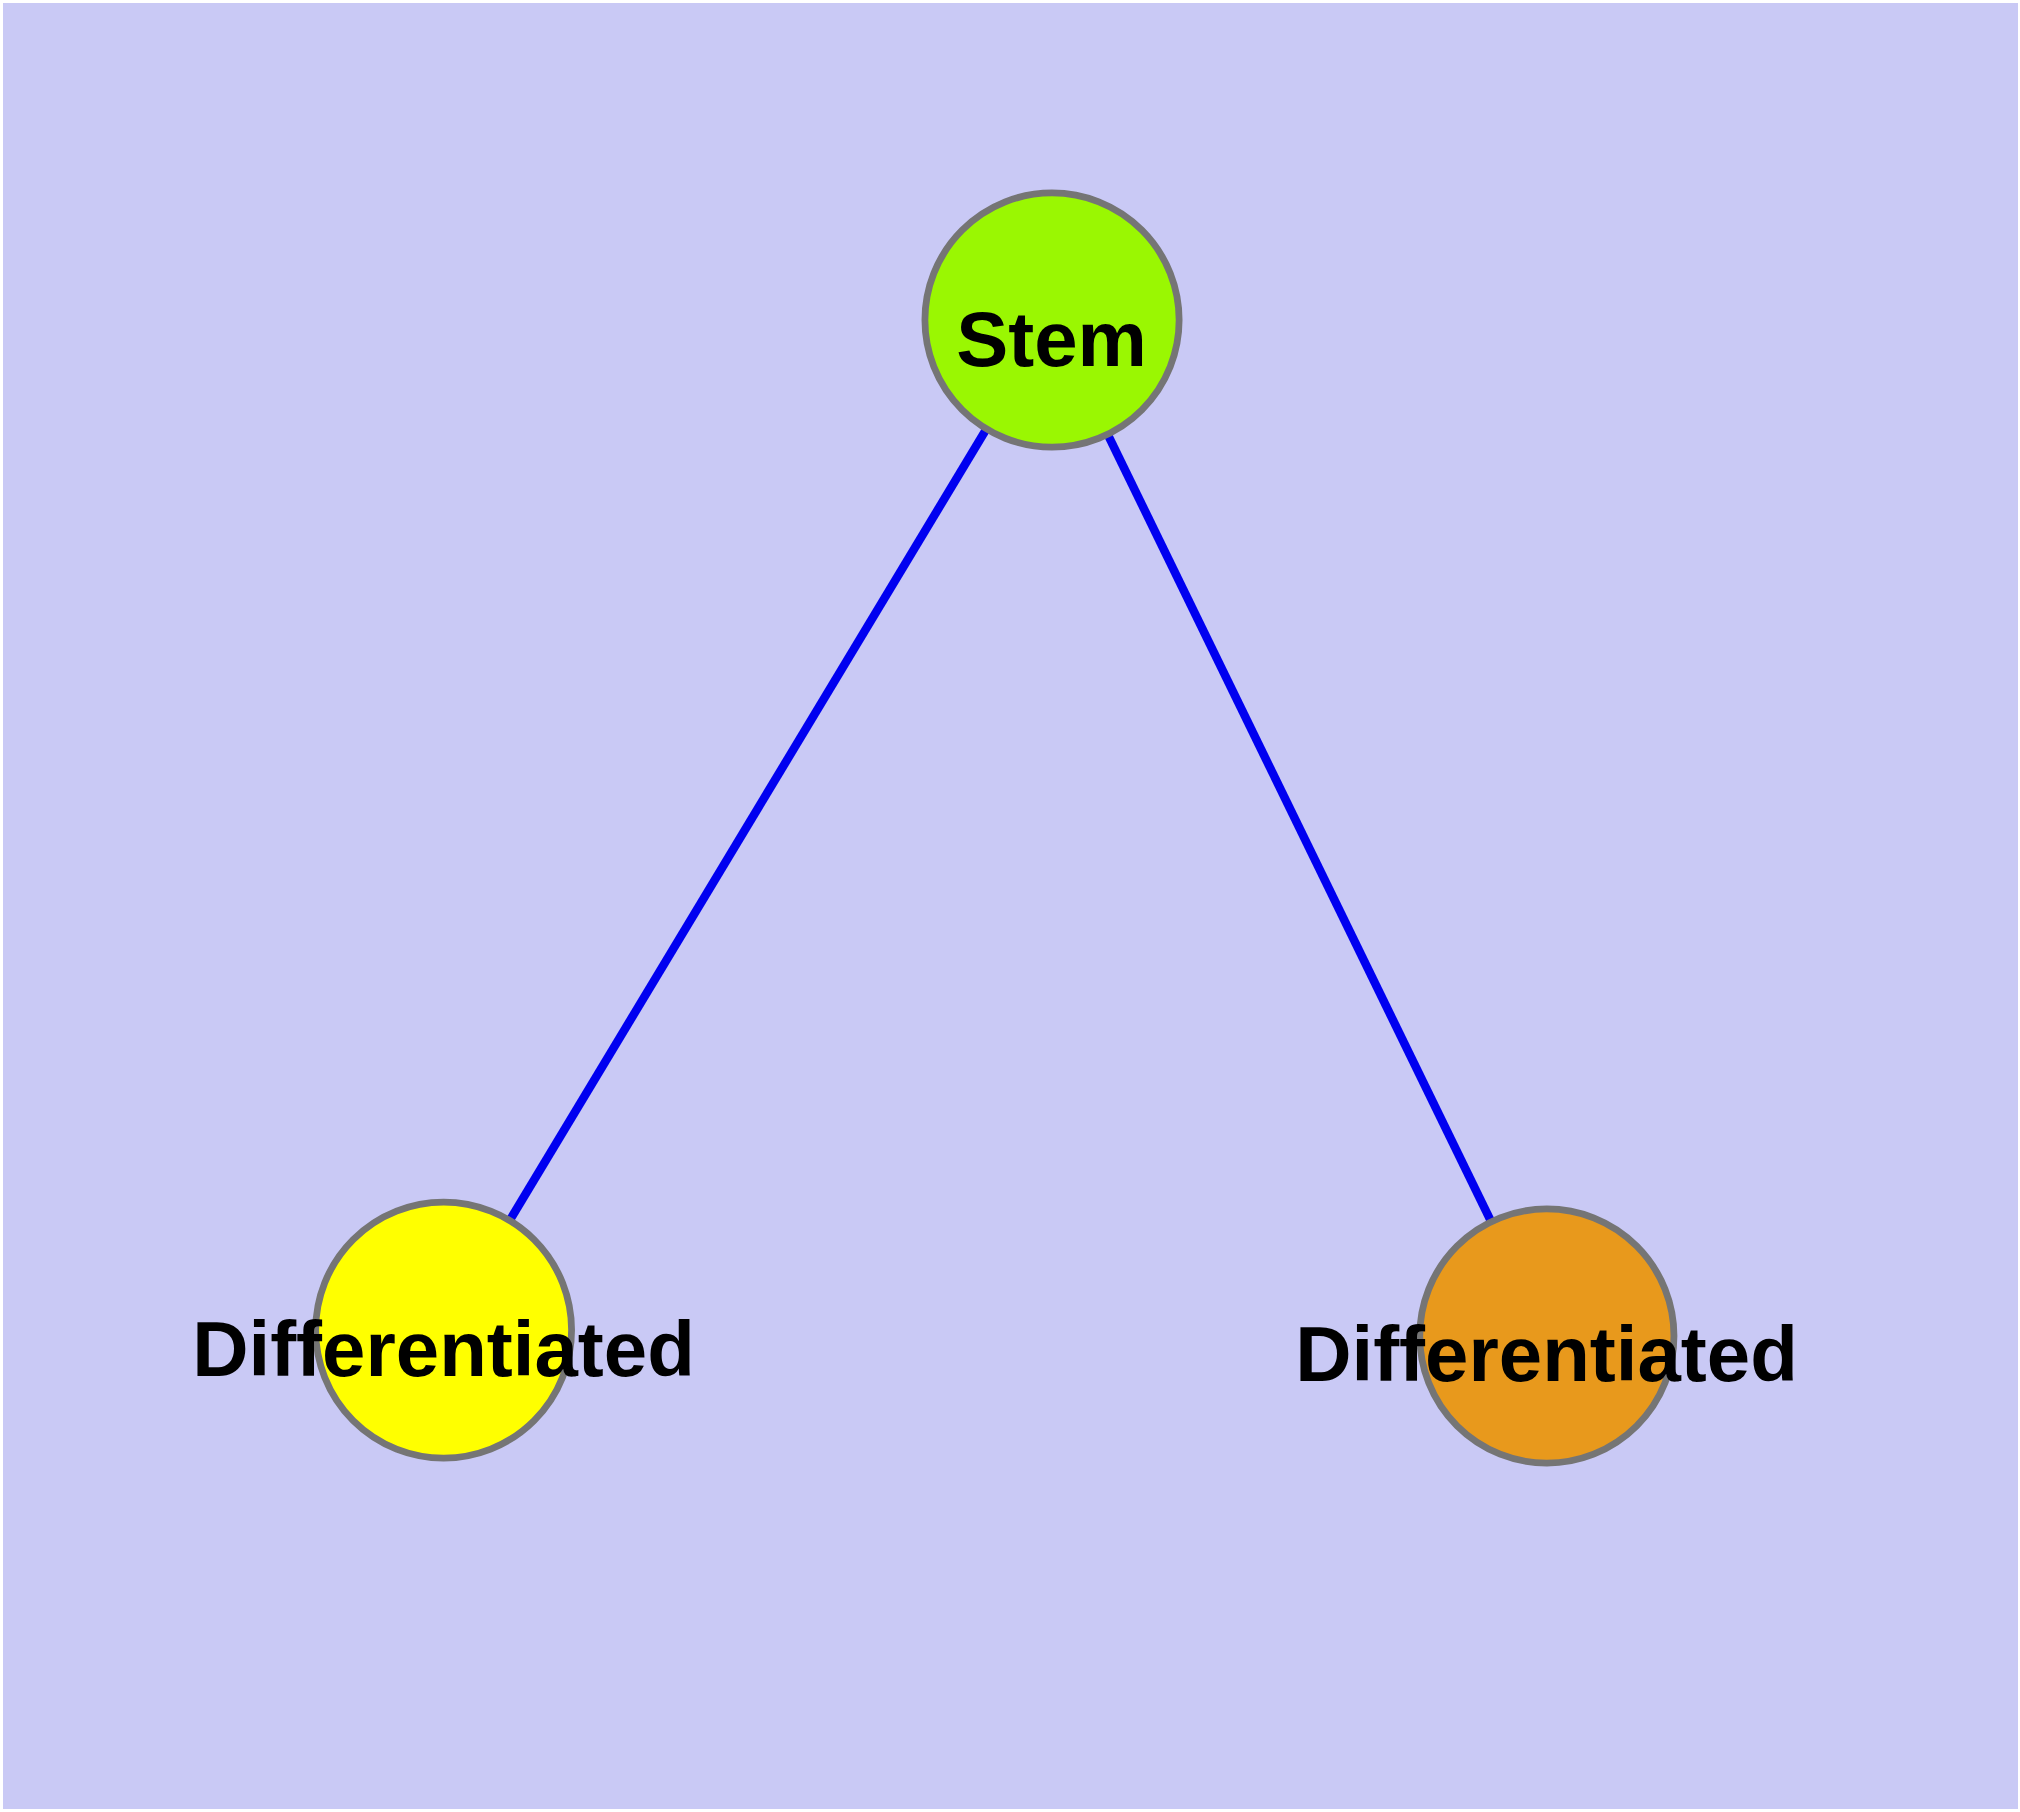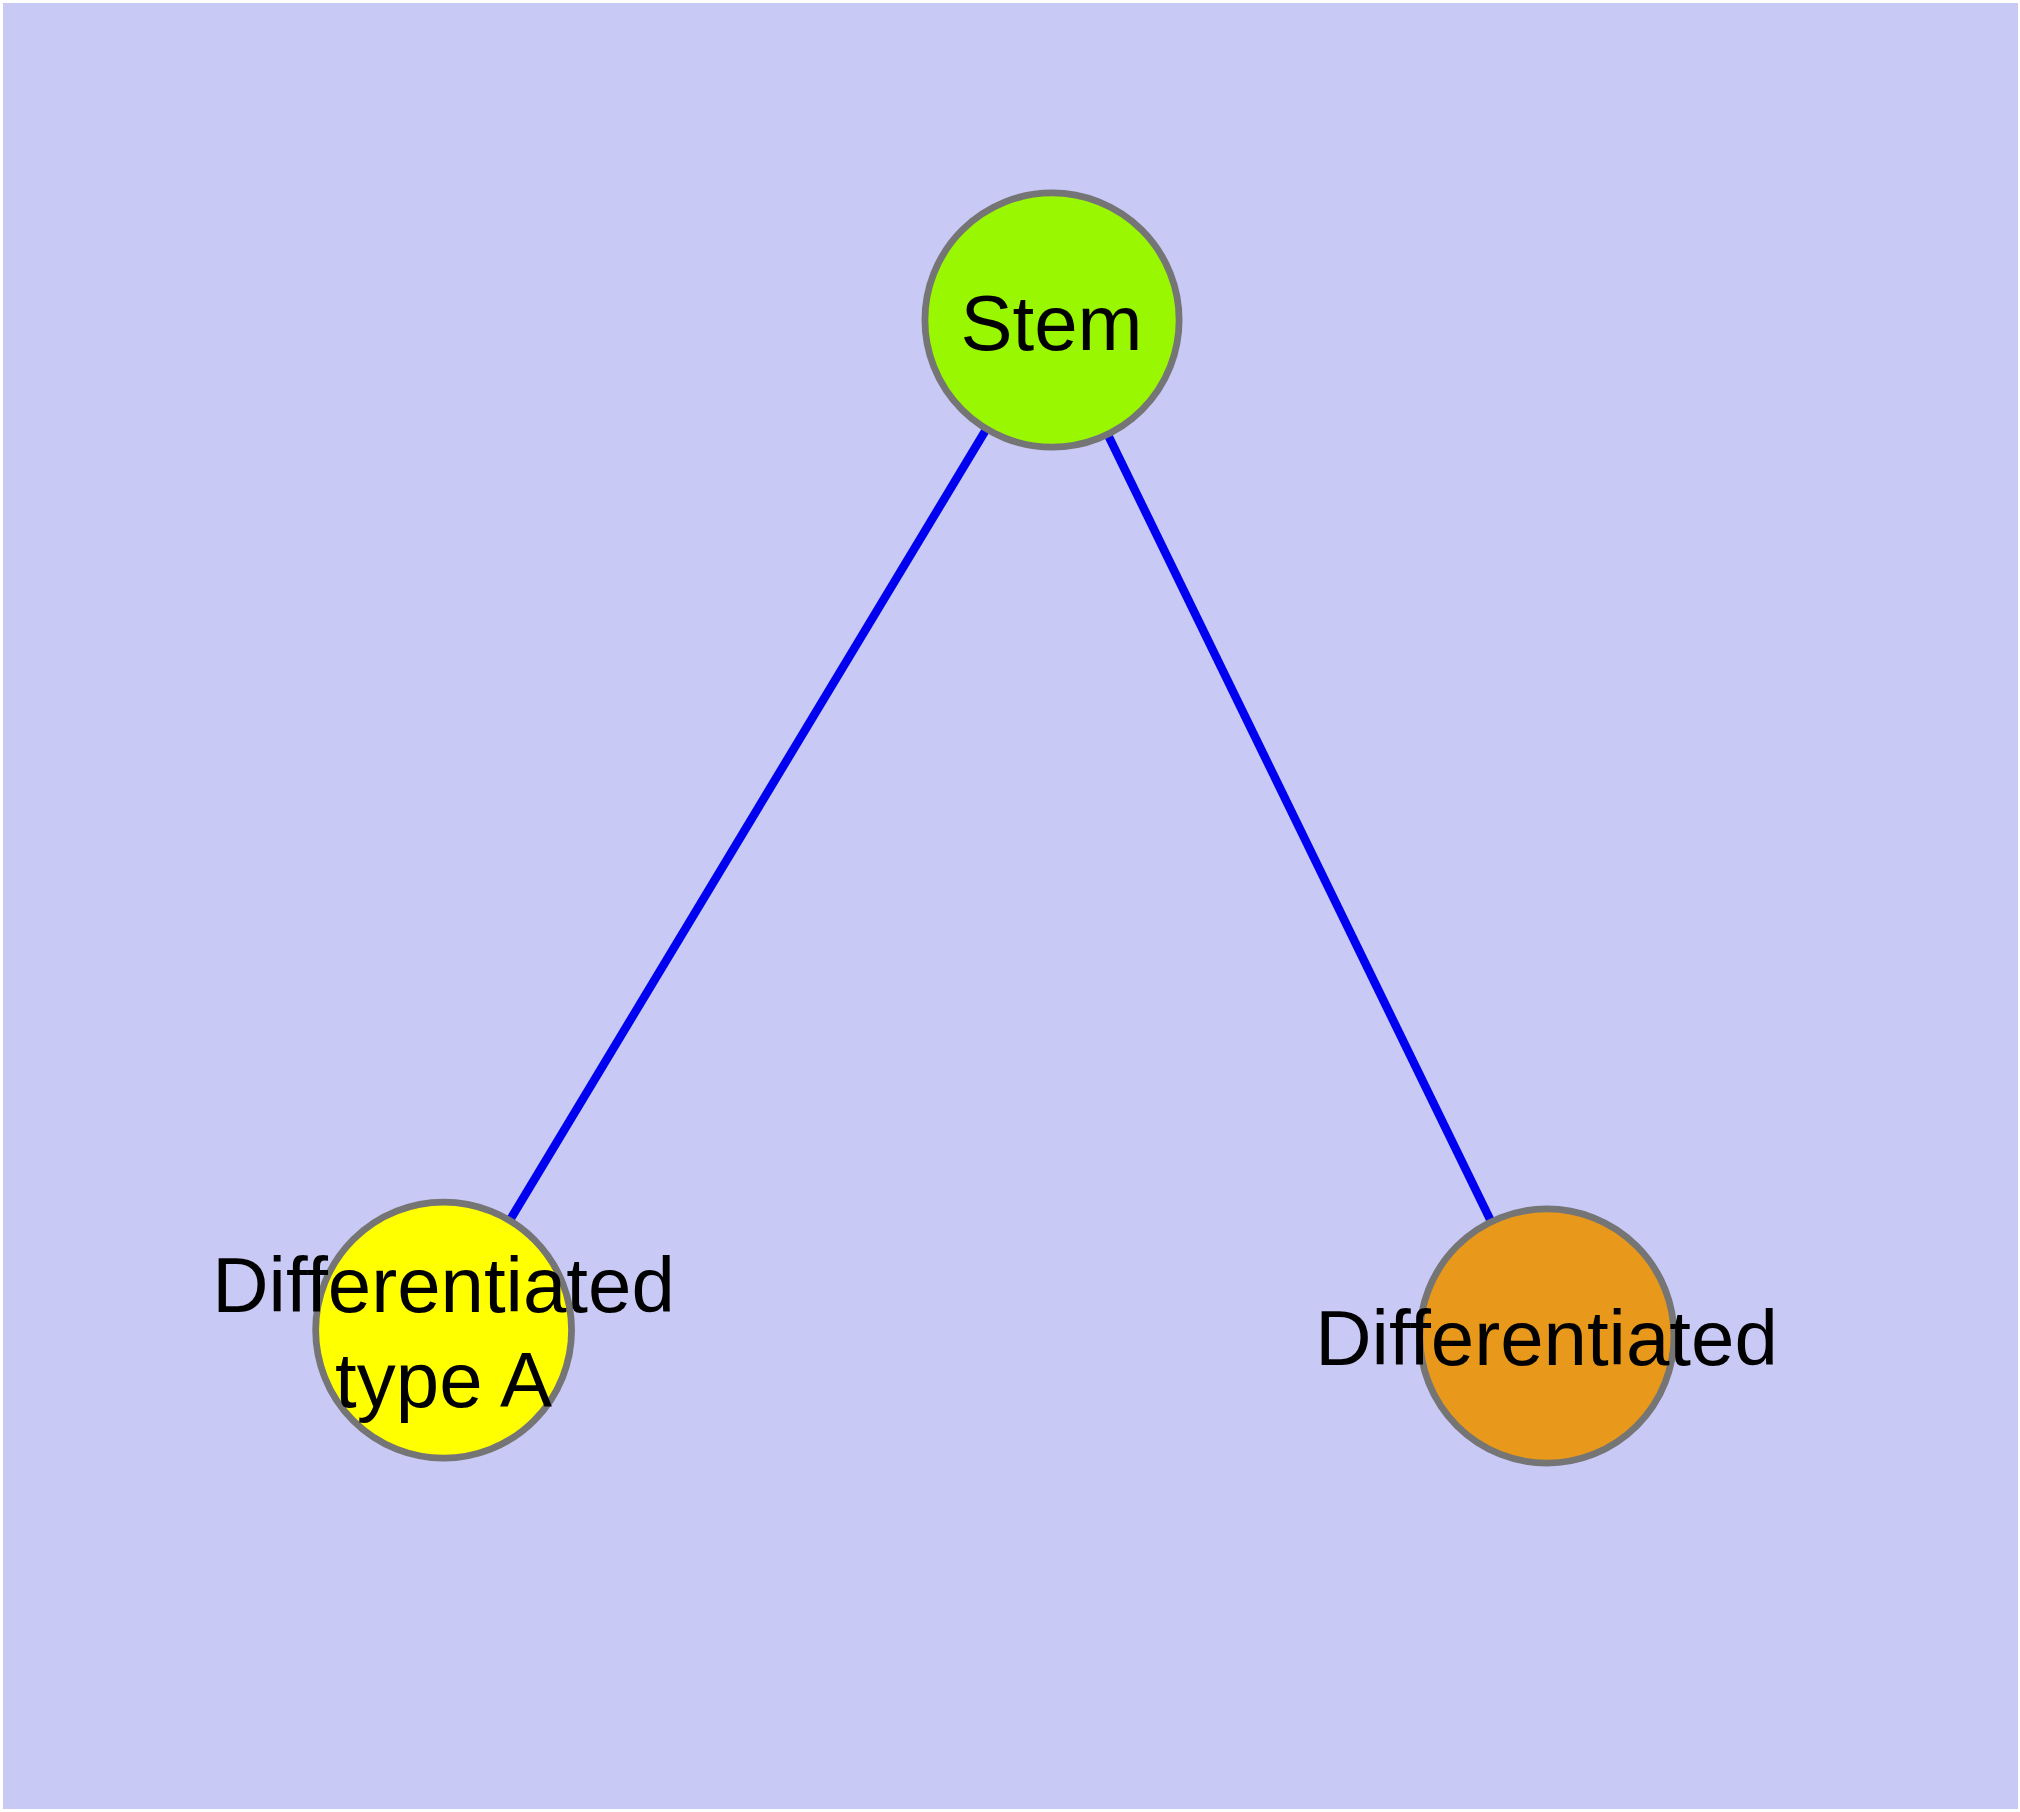--- a/index.html
+++ b/index.html
@@ -22,25 +22,26 @@
     position: absolute;
     left: 0;
     top: 0;
     width: 100%;
     height: 100%;
   }
   .node-label {
     position: absolute;
     transform: translate(-50%, -50%);
     text-align: center;
-    font-weight: normal;
+    font-weight: bold;
     font-size: 78px;
     line-height: 95px;
     white-space: nowrap;
     z-index: 2;
+    margin-top: 16px;
   }
 </style>
 </head>
 <body>
 
 <div class="canvas" style="background-color: rgb(201, 201, 245);">
 
   <svg class="graph-svg" viewBox="0 0 2378 2131">
 
     <line x1="1238" y1="374" x2="520" y2="1566" stroke-width="10" stroke="#0000F0"></line>
@@ -50,21 +51,20 @@
     <circle cx="520" cy="1566" r="151" stroke-width="8" fill="#FFFF00" stroke="#757575"></circle>
     <circle cx="1822" cy="1573" r="150" stroke-width="8" fill="#E8991C" stroke="#757575"></circle>
   </svg>
 
   <div class="node-label" style="left: 1049px; top: 320px; color: rgb(0, 0, 0);">
     <span>Stem</span>
   </div>
 
   <div class="node-label" style="left: 441px; top: 1330px; color: rgb(0, 0, 0);">
     <span>Differentiated</span><br>
-    <span>type A</span>
   </div>
 
   <div class="node-label" style="left: 1544px; top: 1335px; color: rgb(0, 0, 0);">
     <span>Differentiated</span><br>
   </div>
 
 </div>
 
 
 </body></html>

